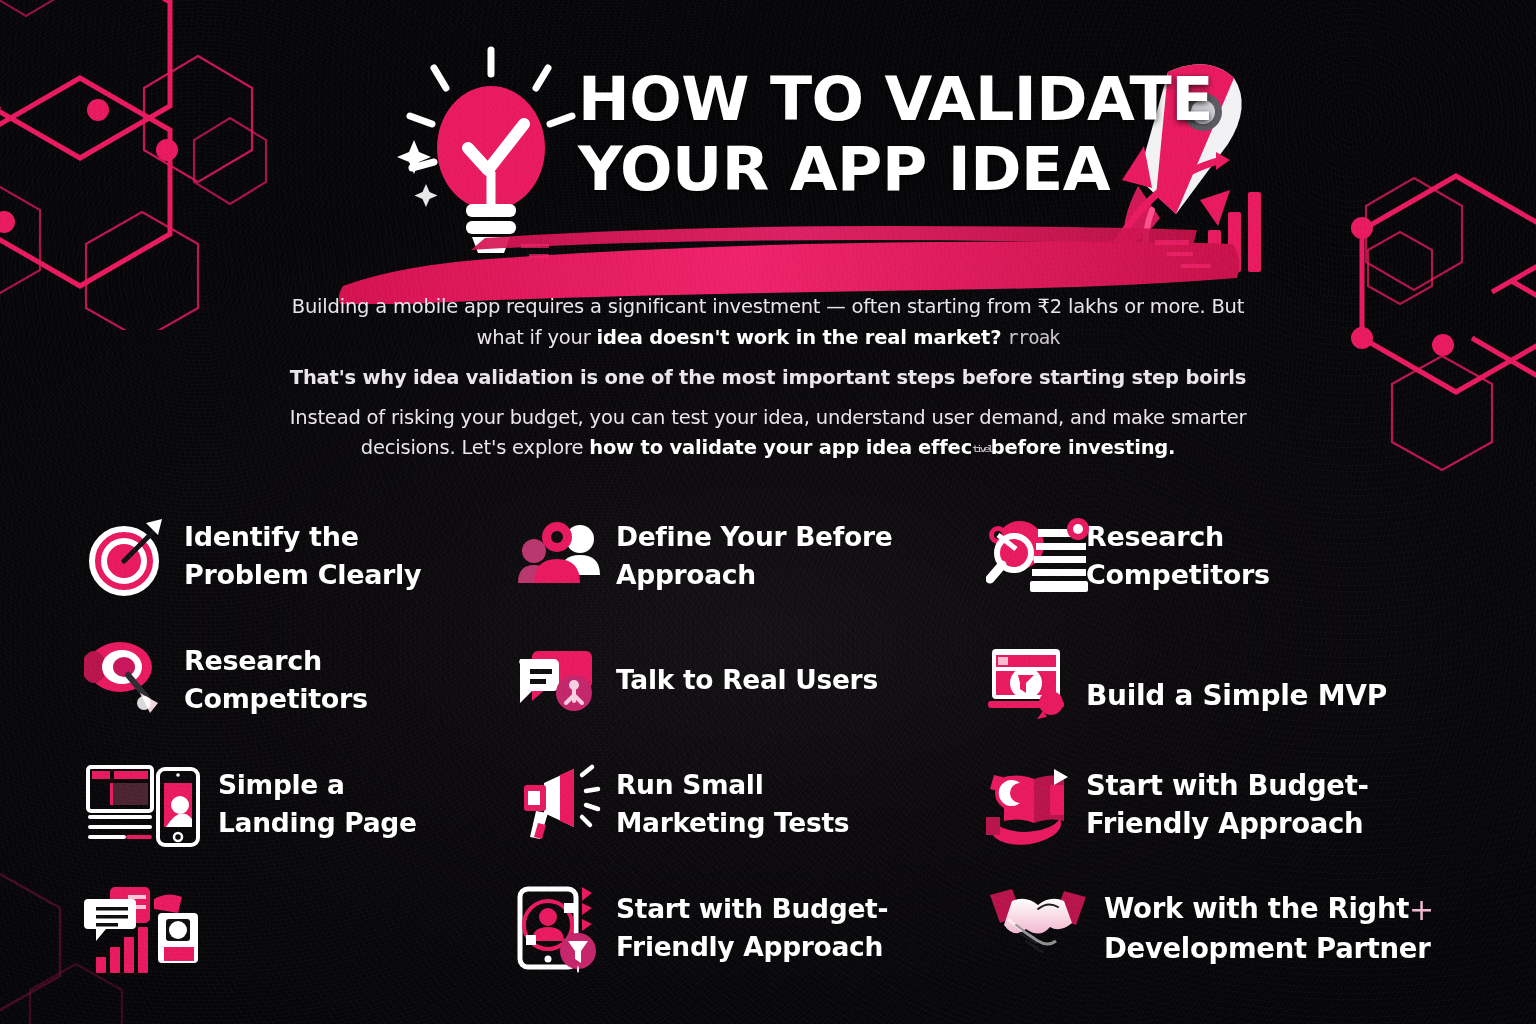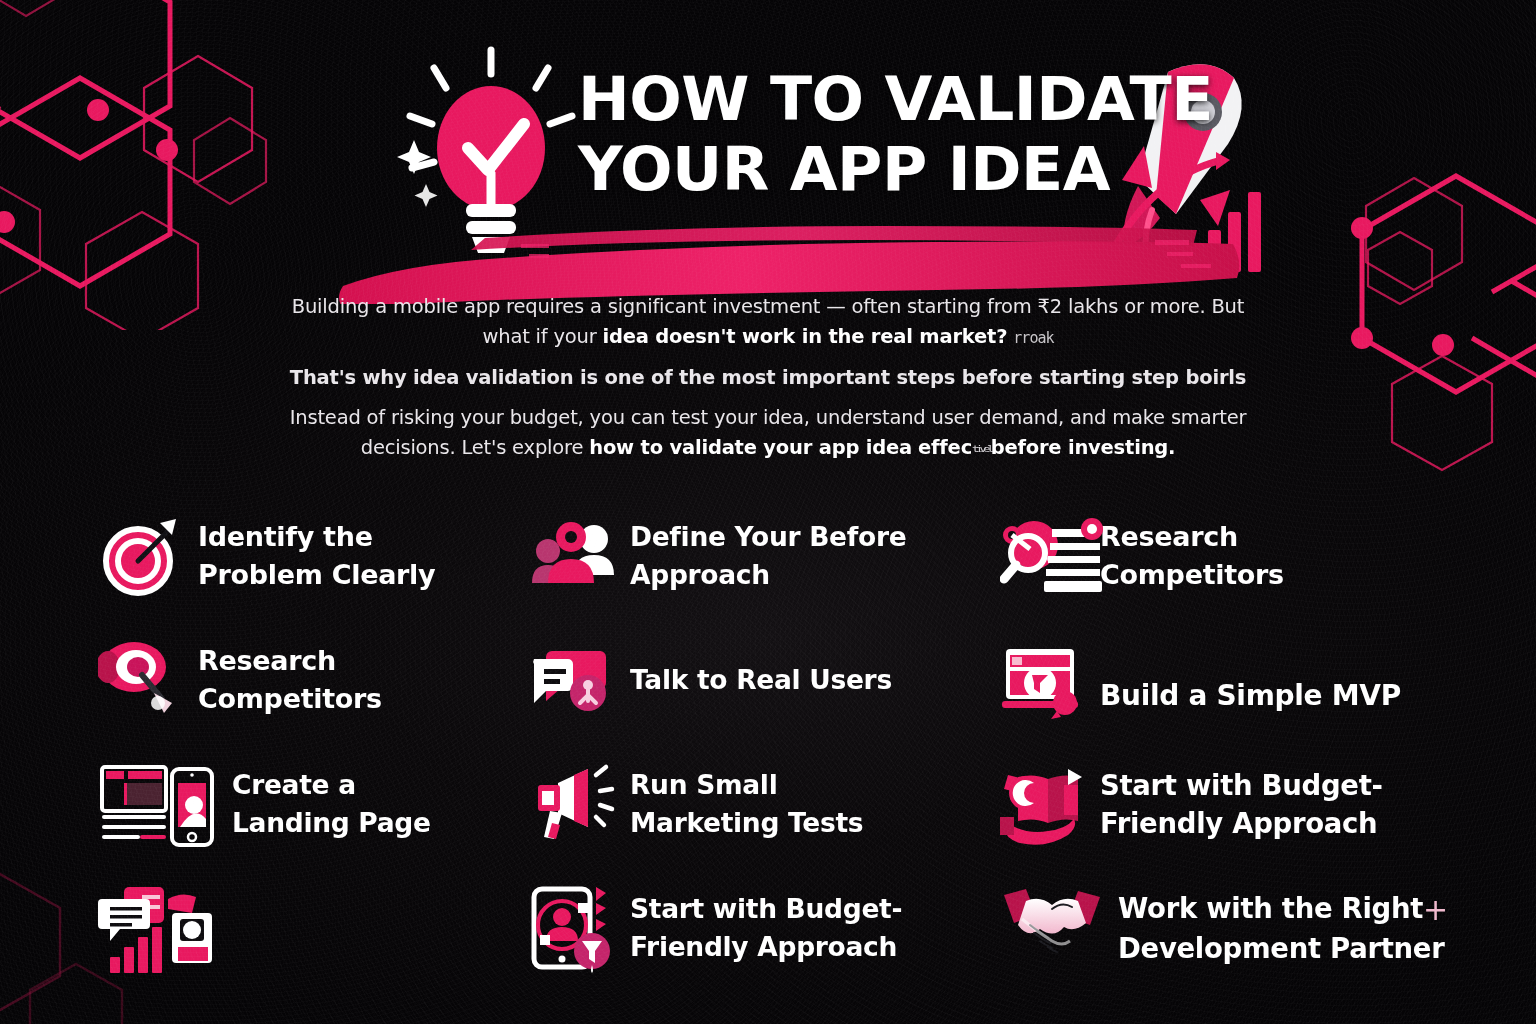--- a/index.html
+++ b/index.html
@@ -72,36 +72,36 @@
     position: absolute; left: 268px; top: 292px; width: 1000px;
     text-align: center;
     color: #e9e6ea;
     font-family: "DejaVu Sans", sans-serif;
   }
   .para { font-size: 19.5px; line-height: 30px; letter-spacing: -0.2px; }
   .para.p1 { margin-bottom: 10px; }
   .para.p2 { margin-bottom: 10px; font-weight: bold; }
   .para b { font-weight: 700; color: #ffffff; }
   .ghost {
-    font-size: 15px; letter-spacing: -1px; opacity: .85;
+    font-size: 19px; letter-spacing: -1px; opacity: .85;
     font-family: "DejaVu Sans Mono", monospace;
   }
   .smudge {
     display: inline-block;
     font-family: "DejaVu Sans Mono", monospace;
     font-size: 12px;
     letter-spacing: -3.5px;
     transform: scaleY(.7);
     opacity: .9;
     vertical-align: 1px;
   }
 
   
   #grid {
-    position: absolute; left: 98px; top: 494px;
+    position: absolute; left: 84px; top: 494px;
     width: 1380px;
     display: grid;
     grid-template-columns: 432px 470px 478px;
     grid-auto-rows: 124px;
     row-gap: 0px;
   }
   .cell { display: flex; align-items: center; gap: 14px; }
   .cell .ico { flex: 0 0 auto; width: 86px; height: 86px; position: relative; }
   .cell .lbl {
     font-family: "DejaVu Sans", sans-serif;
@@ -386,21 +386,21 @@
           <line x1="44" y1="76" x2="66" y2="76" stroke="#e8185f" stroke-width="4" stroke-linecap="round"></line>
           <rect x="74" y="8" width="40" height="76" rx="7" fill="none" stroke="#ffffff" stroke-width="4"></rect>
           <rect x="80" y="22" width="28" height="44" fill="#e8185f"></rect>
           <circle cx="96" cy="44" r="9" fill="#ffffff"></circle>
           <path d="M82 66 q14 -22 26 -8 v8 z" fill="#ffffff"></path>
           <circle cx="94" cy="76" r="4" fill="none" stroke="#ffffff" stroke-width="2.5"></circle>
           <circle cx="94" cy="14" r="1.8" fill="#ffffff"></circle>
         </svg>
       </span>
       <span class="lbl">
-        <span class="l1">Create a</span>
+        <span class="l1">Simple a</span>
         <span class="l2">Landing Page</span>
       </span>
     </div>
 
     <div class="cell c8">
       <span class="ico">
         <svg width="86" height="86" viewBox="0 0 86 86" fill="none">
           <path d="M28 22 l30 -14 v58 l-30 -14 z" fill="#ffffff"></path>
           <path d="M44 14 l14 -6 v58 l-14 -6 z" fill="#e8185f"></path>
           <rect x="8" y="24" width="22" height="26" rx="3" fill="#e8185f"></rect>

